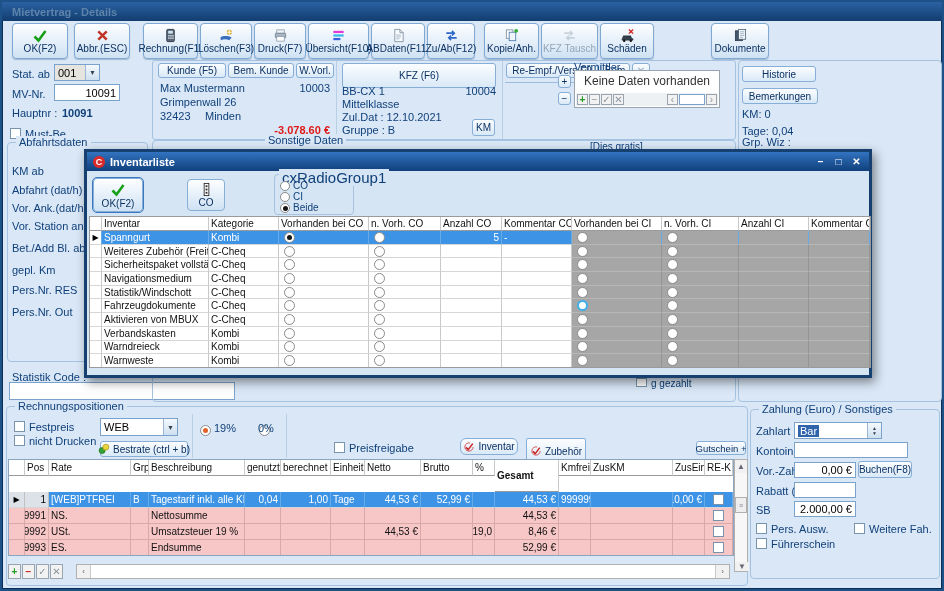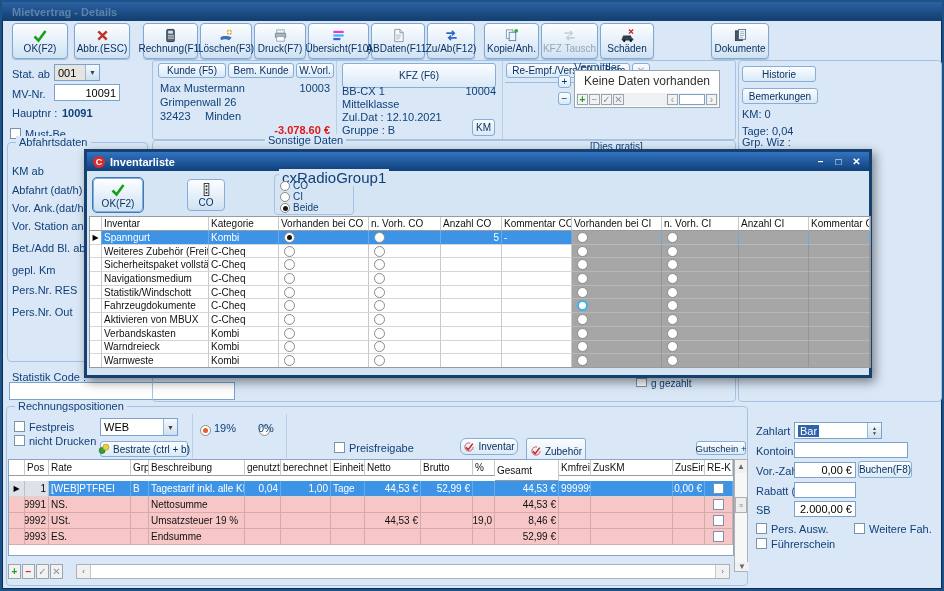--- a/index.html
+++ b/index.html
@@ -341,21 +341,21 @@
         <div class="tcell" style="width: 24px; height: 16px;">Pos</div>
         <div class="tcell" style="width: 82px; height: 16px;">Rate</div>
         <div class="tcell" style="width: 18px; height: 16px;">Grp</div>
         <div class="tcell" style="width: 96px; height: 16px;">Beschreibung</div>
         <div class="tcell" style="width: 36px; height: 16px;">genutzt</div>
         <div class="tcell" style="width: 50px; height: 16px;">berechnet</div>
         <div class="tcell" style="width: 34px; height: 16px;">Einheit</div>
         <div class="tcell" style="width: 56px; height: 16px;">Netto</div>
         <div class="tcell" style="width: 52px; height: 16px;">Brutto</div>
         <div class="tcell" style="width: 22px; height: 16px;">%</div>
-        <div class="tcell" style="width: 64px; height: 21px;">Gesamt</div>
+        <div class="tcell" style="width: 64px; height: 32px; font-weight: bold;">Gesamt</div>
         <div class="tcell" style="width: 32px; height: 16px;">Kmfrei</div>
         <div class="tcell" style="width: 82px; height: 16px;">ZusKM</div>
         <div class="tcell" style="width: 32px; height: 16px;">ZusEinh</div>
         <div class="tcell" style="width: 28px; height: 16px;">RE-K</div>
       </div>
       <div class="trow sel">
         <div class="tcell mk c fixedsel" style="width: 16px; height: 16px;">▶</div>
         <div class="tcell r fixedsel" style="width: 24px; height: 16px;">1</div>
         <div class="tcell" style="width: 82px; height: 16px;">[WEB]PTFREI</div>
         <div class="tcell" style="width: 18px; height: 16px;">B</div>
@@ -448,20 +448,23 @@
   <span class="nbtn red abs" style="left:20px;top:562px">−</span>
   <span class="nbtn abs" style="left:34px;top:562px">✓</span>
   <span class="nbtn abs" style="left:48px;top:562px">✕</span>
   <div class="hscroll abs" style="left:74px;top:562px;width:654px;height:15px">
     <span class="sar" style="border-right:1px solid #c9c9c9">‹</span>
     <span style="flex:1"></span>
     <span class="sar" style="border-left:1px solid #c9c9c9">›</span>
   </div>
 
   
+  <div class="grp abs" style="left:748px;top:407px;width:190px;height:170px">
+    <span class="cap">Zahlung (Euro) / Sonstiges</span>
+  </div>
   <span class="lbl abs" style="left:754px;top:423px">Zahlart</span>
   <div class="combo abs" style="left:792px;top:420px;width:88px;height:17px">
     <span class="val"><span style="background:#2f64ad;color:#fff;padding:0 2px">Bar</span></span>
     <span class="arr" style="flex-direction:column;font-size:5px;line-height:5px">
         <span>▲</span>
         <span>▼</span>
       </span>
   </div>
   <span class="lbl abs" style="left:754px;top:443px">Kontoinh.</span>
   <input class="inp abs" style="left: 792px; top: 440px; width: 114px; height: 16px;" value="">

